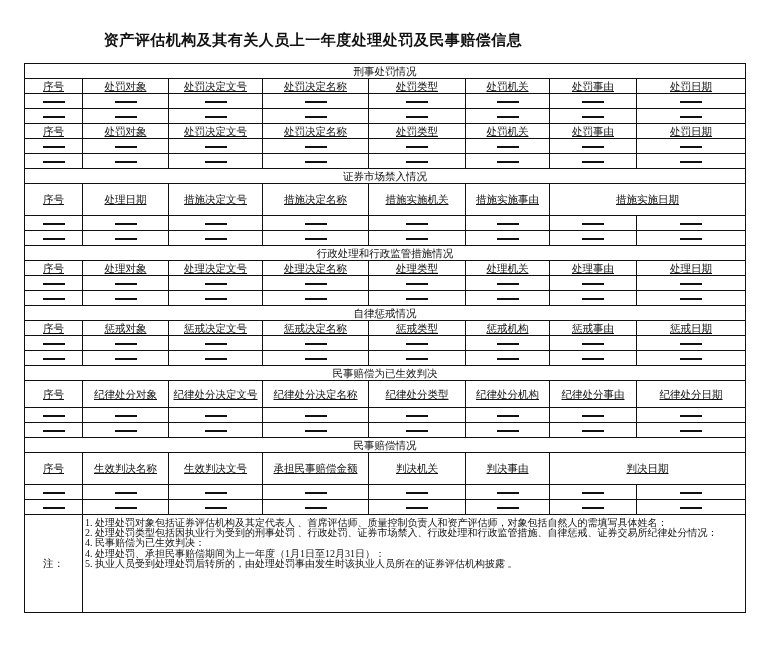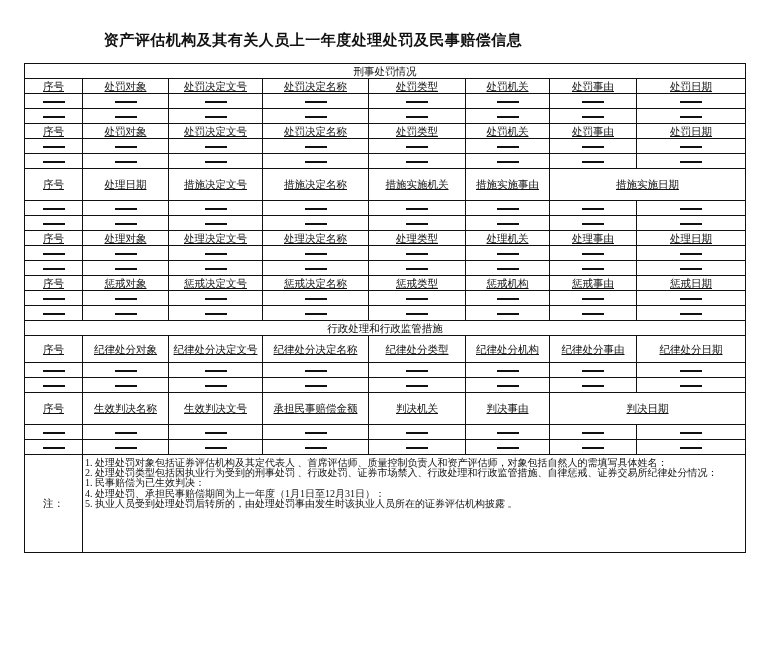--- a/index.html
+++ b/index.html
@@ -94,20 +94,23 @@
       <tr class="dat">
         <td><span class="dash"></span><span class="dash-text">——</span></td>
         <td><span class="dash"></span><span class="dash-text">——</span></td>
         <td><span class="dash"></span><span class="dash-text">——</span></td>
         <td><span class="dash"></span><span class="dash-text">——</span></td>
         <td><span class="dash"></span><span class="dash-text">——</span></td>
         <td><span class="dash"></span><span class="dash-text">——</span></td>
         <td><span class="dash"></span><span class="dash-text">——</span></td>
         <td><span class="dash"></span><span class="dash-text">——</span></td>
       </tr>
+      <tr class="sec">
+        <td colspan="8">证券市场禁入情况</td>
+      </tr>
       <tr class="hdr tall">
         <td>序号</td>
         <td>处理日期</td>
         <td>措施决定文号</td>
         <td>措施决定名称</td>
         <td>措施实施机关</td>
         <td>措施实施事由</td>
         <td colspan="2">措施实施日期</td>
       </tr>
       <tr class="dat">
@@ -122,20 +125,23 @@
       </tr>
       <tr class="dat">
         <td><span class="dash"></span><span class="dash-text">——</span></td>
         <td><span class="dash"></span><span class="dash-text">——</span></td>
         <td><span class="dash"></span><span class="dash-text">——</span></td>
         <td><span class="dash"></span><span class="dash-text">——</span></td>
         <td><span class="dash"></span><span class="dash-text">——</span></td>
         <td><span class="dash"></span><span class="dash-text">——</span></td>
         <td><span class="dash"></span><span class="dash-text">——</span></td>
         <td><span class="dash"></span><span class="dash-text">——</span></td>
+      </tr>
+      <tr class="sec">
+        <td colspan="8">行政处理和行政监管措施情况</td>
       </tr>
       <tr class="hdr">
         <td>序号</td>
         <td>处理对象</td>
         <td>处理决定文号</td>
         <td>处理决定名称</td>
         <td>处理类型</td>
         <td>处理机关</td>
         <td>处理事由</td>
         <td>处理日期</td>
@@ -153,20 +159,23 @@
       <tr class="dat">
         <td><span class="dash"></span><span class="dash-text">——</span></td>
         <td><span class="dash"></span><span class="dash-text">——</span></td>
         <td><span class="dash"></span><span class="dash-text">——</span></td>
         <td><span class="dash"></span><span class="dash-text">——</span></td>
         <td><span class="dash"></span><span class="dash-text">——</span></td>
         <td><span class="dash"></span><span class="dash-text">——</span></td>
         <td><span class="dash"></span><span class="dash-text">——</span></td>
         <td><span class="dash"></span><span class="dash-text">——</span></td>
       </tr>
+      <tr class="sec">
+        <td colspan="8">自律惩戒情况</td>
+      </tr>
       <tr class="hdr">
         <td>序号</td>
         <td>惩戒对象</td>
         <td>惩戒决定文号</td>
         <td>惩戒决定名称</td>
         <td>惩戒类型</td>
         <td>惩戒机构</td>
         <td>惩戒事由</td>
         <td>惩戒日期</td>
       </tr>
@@ -184,21 +193,21 @@
         <td><span class="dash"></span><span class="dash-text">——</span></td>
         <td><span class="dash"></span><span class="dash-text">——</span></td>
         <td><span class="dash"></span><span class="dash-text">——</span></td>
         <td><span class="dash"></span><span class="dash-text">——</span></td>
         <td><span class="dash"></span><span class="dash-text">——</span></td>
         <td><span class="dash"></span><span class="dash-text">——</span></td>
         <td><span class="dash"></span><span class="dash-text">——</span></td>
         <td><span class="dash"></span><span class="dash-text">——</span></td>
       </tr>
       <tr class="sec">
-        <td colspan="8">行政处理和行政监管措施</td>
+        <td colspan="8">民事赔偿为已生效判决</td>
       </tr>
       <tr class="hdr mid">
         <td>序号</td>
         <td>纪律处分对象</td>
         <td>纪律处分决定文号</td>
         <td>纪律处分决定名称</td>
         <td>纪律处分类型</td>
         <td>纪律处分机构</td>
         <td>纪律处分事由</td>
         <td>纪律处分日期</td>
@@ -216,20 +225,23 @@
       <tr class="dat">
         <td><span class="dash"></span><span class="dash-text">——</span></td>
         <td><span class="dash"></span><span class="dash-text">——</span></td>
         <td><span class="dash"></span><span class="dash-text">——</span></td>
         <td><span class="dash"></span><span class="dash-text">——</span></td>
         <td><span class="dash"></span><span class="dash-text">——</span></td>
         <td><span class="dash"></span><span class="dash-text">——</span></td>
         <td><span class="dash"></span><span class="dash-text">——</span></td>
         <td><span class="dash"></span><span class="dash-text">——</span></td>
       </tr>
+      <tr class="sec">
+        <td colspan="8">民事赔偿情况</td>
+      </tr>
       <tr class="hdr tall">
         <td>序号</td>
         <td>生效判决名称</td>
         <td>生效判决文号</td>
         <td>承担民事赔偿金额</td>
         <td>判决机关</td>
         <td>判决事由</td>
         <td colspan="2">判决日期</td>
       </tr>
       <tr class="dat">
@@ -250,19 +262,19 @@
         <td><span class="dash"></span><span class="dash-text">——</span></td>
         <td><span class="dash"></span><span class="dash-text">——</span></td>
         <td><span class="dash"></span><span class="dash-text">——</span></td>
         <td><span class="dash"></span><span class="dash-text">——</span></td>
       </tr>
       <tr>
         <td class="note-label">注：</td>
         <td class="notes" colspan="7">
           <div class="note-line">1. 处理处罚对象包括证券评估机构及其定代表人 、首席评估师、质量控制负责人和资产评估师，对象包括自然人的需填写具体姓名：</div>
           <div class="note-line">2. 处理处罚类型包括因执业行为受到的刑事处罚 、行政处罚、证券市场禁入、行政处理和行政监管措施、自律惩戒、证券交易所纪律处分情况：</div>
-          <div class="note-line">1. 民事赔偿为已生效判决：</div>
+          <div class="note-line">4. 民事赔偿为已生效判决：</div>
           <div class="note-line">4. 处理处罚、承担民事赔偿期间为上一年度（1月1日至12月31日）：</div>
           <div class="note-line">5. 执业人员受到处理处罚后转所的，由处理处罚事由发生时该执业人员所在的证券评估机构披露 。</div>
         </td>
       </tr>
     </tbody>
 </table>
 
 </body></html>

